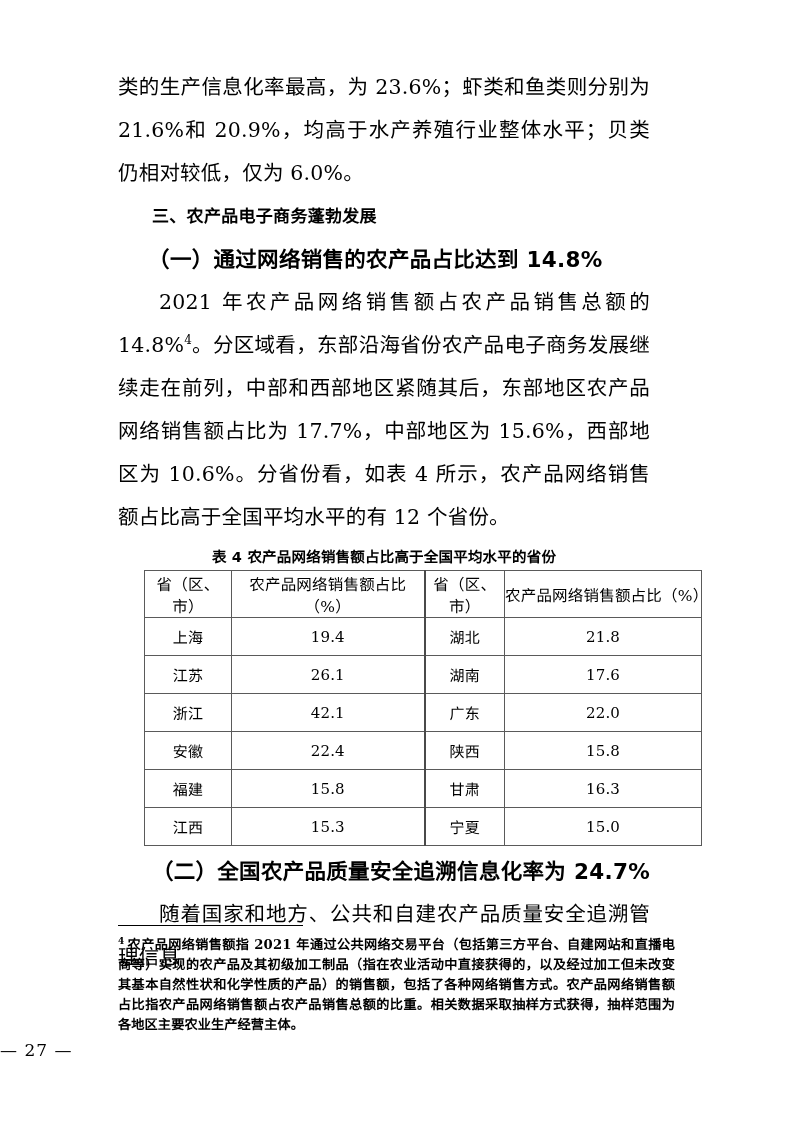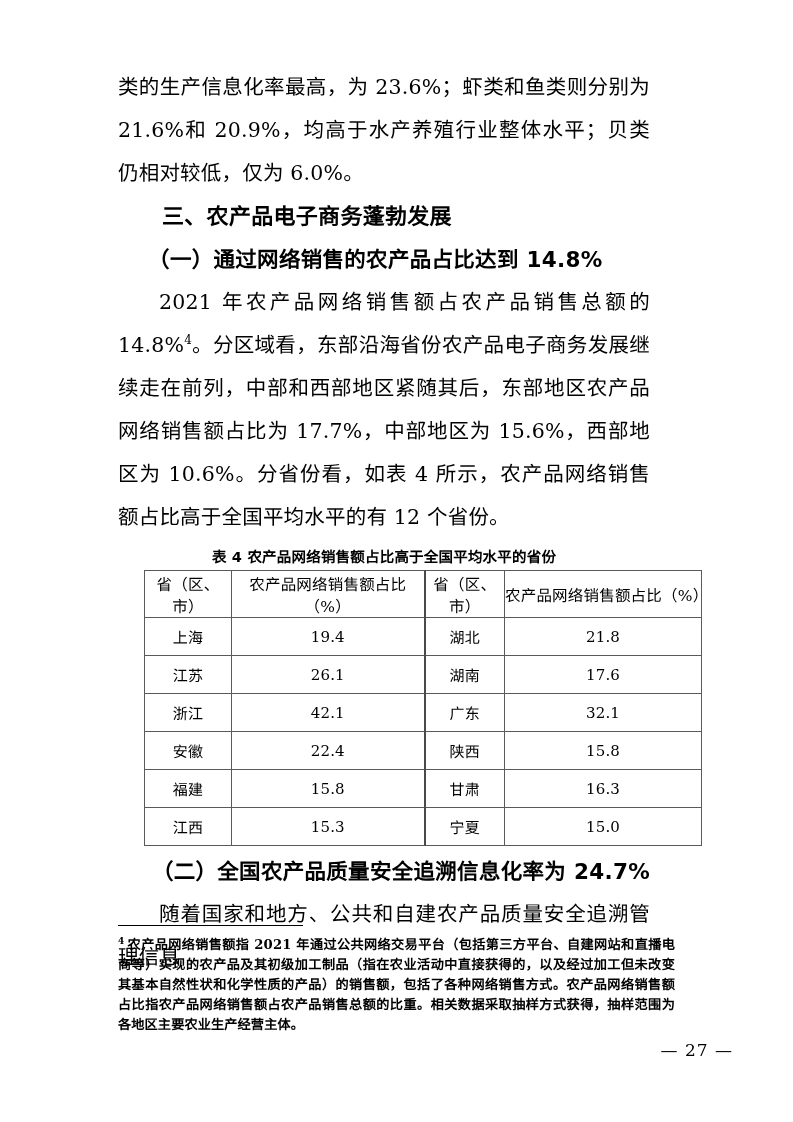--- a/index.html
+++ b/index.html
@@ -38,21 +38,21 @@
   .body-para.indent { text-indent: 2em; }
 
   .sup {
     font-size: 12px;
     vertical-align: super;
     line-height: 0;
   }
 
   
   .h-section {
-    font-size: 22px;
+    font-size: 17px;
     font-weight: bold;
     line-height: 43px;
     margin: 0;
     text-indent: 2em;
     font-family: "DejaVu Sans", "Liberation Sans", sans-serif;
     letter-spacing: 0.3px;
   }
   .h-sub {
     font-size: 21.5px;
     font-weight: bold;
@@ -132,21 +132,20 @@
     line-height: 0;
     margin-right: 3px;
   }
 
   
   .page-number {
     position: absolute;
     left: 0;
     top: 1040px;
     width: 733px;
-    text-align: right;
     font-size: 17px;
     letter-spacing: 1px;
   }
 </style>
 </head>
 <body>
 
 <div class="page">
 
   <p class="body-para">类的生产信息化率最高，为 23.6%；虾类和鱼类则分别为 21.6%和 20.9%，均高于水产养殖行业整体水平；贝类仍相对较低，仅为 6.0%。</p>
@@ -184,21 +183,21 @@
       <tr>
         <td>江苏</td>
         <td class="num">26.1</td>
         <td class="mid-sep">湖南</td>
         <td class="num">17.6</td>
       </tr>
       <tr>
         <td>浙江</td>
         <td class="num">42.1</td>
         <td class="mid-sep">广东</td>
-        <td class="num">32.1</td>
+        <td class="num">22.0</td>
       </tr>
       <tr>
         <td>安徽</td>
         <td class="num">22.4</td>
         <td class="mid-sep">陕西</td>
         <td class="num">15.8</td>
       </tr>
       <tr>
         <td>福建</td>
         <td class="num">15.8</td>

